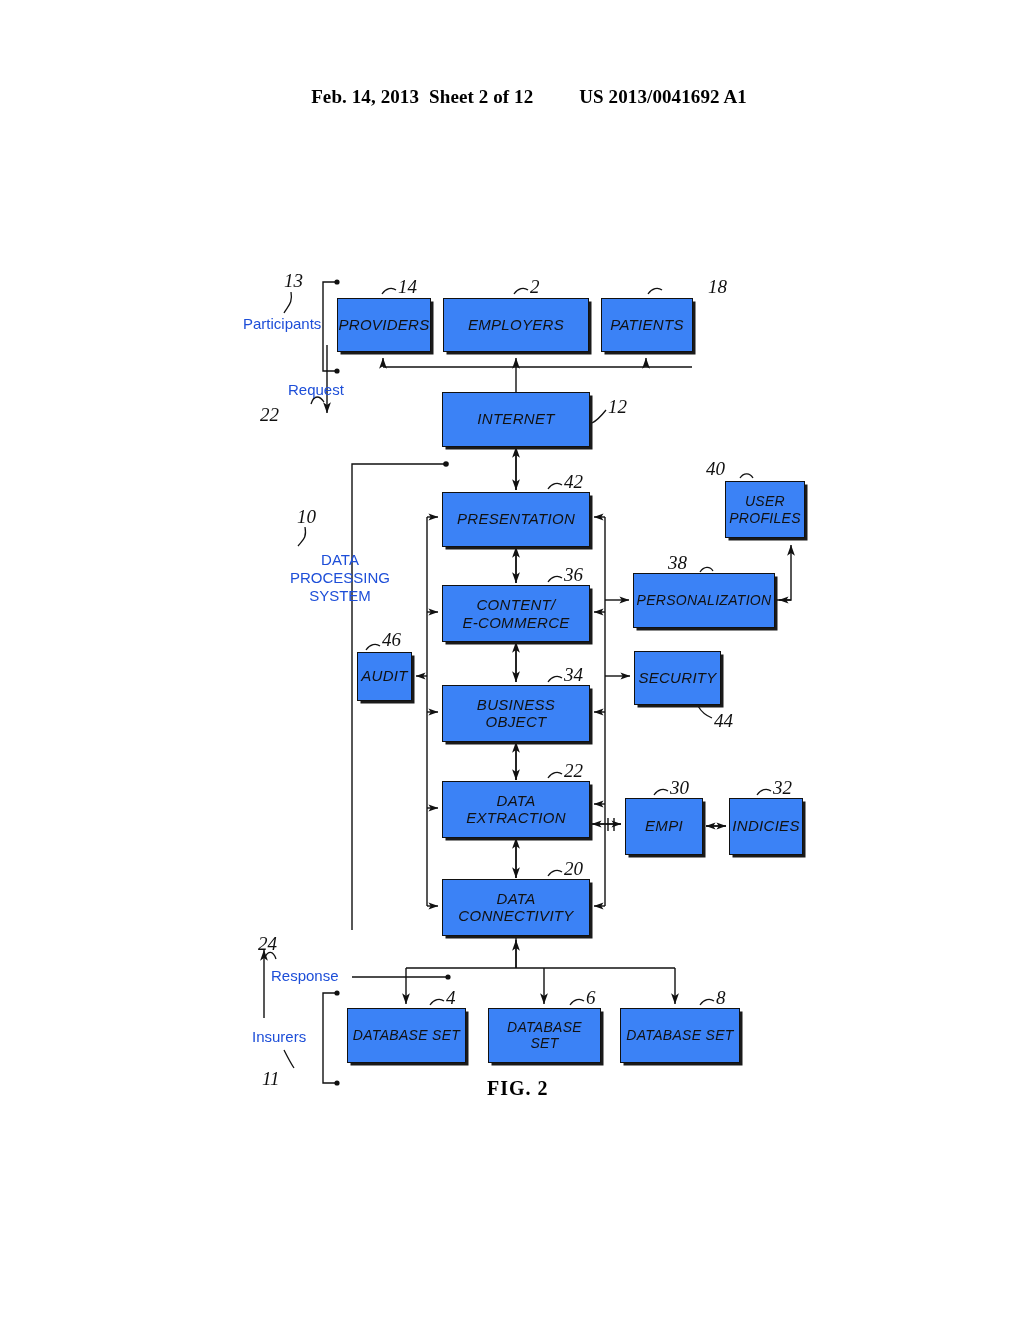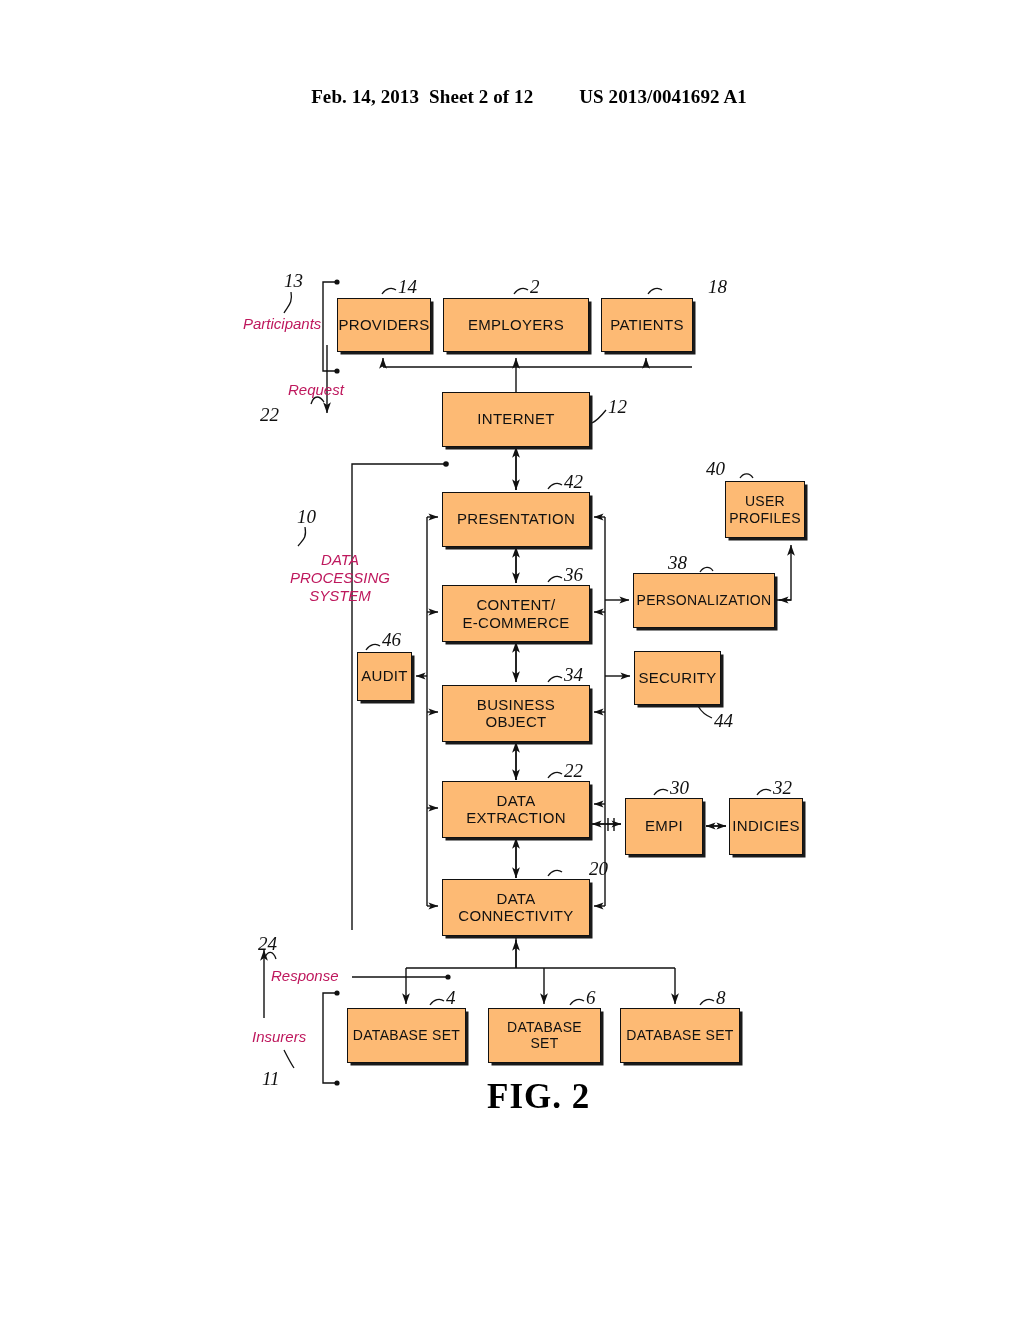--- a/index.html
+++ b/index.html
@@ -24,25 +24,26 @@
   .pub-header .gapC{width:46px;display:inline-block;}
 
   
   #figure{position:absolute;left:0;top:0;width:1024px;height:1320px;}
   #wires{position:absolute;left:0;top:0;width:1024px;height:1320px;}
 
   
   .box{
     position:absolute;
     border:1.6px solid #111;
-    background:#fdba74;
+    background:#3b82f6;
     box-shadow:3px 3px 0 -0.5px #1a1a1a;
     display:flex;align-items:center;justify-content:center;
     text-align:center;
     font-family:"Liberation Sans", sans-serif;
+    font-style:italic;
     font-size:15px;
     letter-spacing:0.3px;
     color:#111;
     line-height:1.12;
     box-sizing:border-box;
     padding:17px 4px;
   }
   .box.small{font-size:14px;}
   .box.two-line{line-height:1.18;}
 
@@ -52,34 +53,33 @@
     font-family:"Liberation Serif", serif;
     font-style:italic;
     font-size:19px;
     color:#111;
     white-space:nowrap;
   }
   
   .anno{
     position:absolute;
     font-family:"Liberation Sans", sans-serif;
-    font-style:italic;
     font-size:15px;
-    color:#be185d;
+    color:#1d4ed8;
     white-space:nowrap;
     line-height:1.2;
   }
   .anno.center{text-align:center;margin-left:41px;}
 
   
   .fig-caption{
     position:absolute;
     font-family:"Liberation Serif", serif;
     font-weight:bold;
-    font-size:35px;
+    font-size:20px;
     letter-spacing:1px;
     color:#000;
     white-space:nowrap;
   }
 </style>
 </head>
 <body>
 
 <div class="pub-header">
   <span class="gapA"></span>
@@ -286,21 +286,21 @@
   </div>
 
   <div class="ref" style="left:398px;top:276px;">14</div>
   <div class="ref" style="left:530px;top:276px;">2</div>
   <div class="ref" style="left:664px;top:276px;margin-left:44px;">18</div>
   <div class="ref" style="left:608px;top:396px;">12</div>
   <div class="ref" style="left:564px;top:471px;">42</div>
   <div class="ref" style="left:564px;top:564px;">36</div>
   <div class="ref" style="left:564px;top:664px;">34</div>
   <div class="ref" style="left:564px;top:760px;">22</div>
-  <div class="ref" style="left:564px;top:858px;margin-left:25px;">20</div>
+  <div class="ref" style="left:564px;top:858px;">20</div>
   <div class="ref" style="left:382px;top:629px;">46</div>
   <div class="ref" style="left:706px;top:458px;">40</div>
   <div class="ref" style="left:668px;top:552px;">38</div>
   <div class="ref" style="left:714px;top:710px;">44</div>
   <div class="ref" style="left:670px;top:777px;">30</div>
   <div class="ref" style="left:773px;top:777px;">32</div>
   <div class="ref" style="left:446px;top:987px;">4</div>
   <div class="ref" style="left:586px;top:987px;">6</div>
   <div class="ref" style="left:716px;top:987px;">8</div>
 

